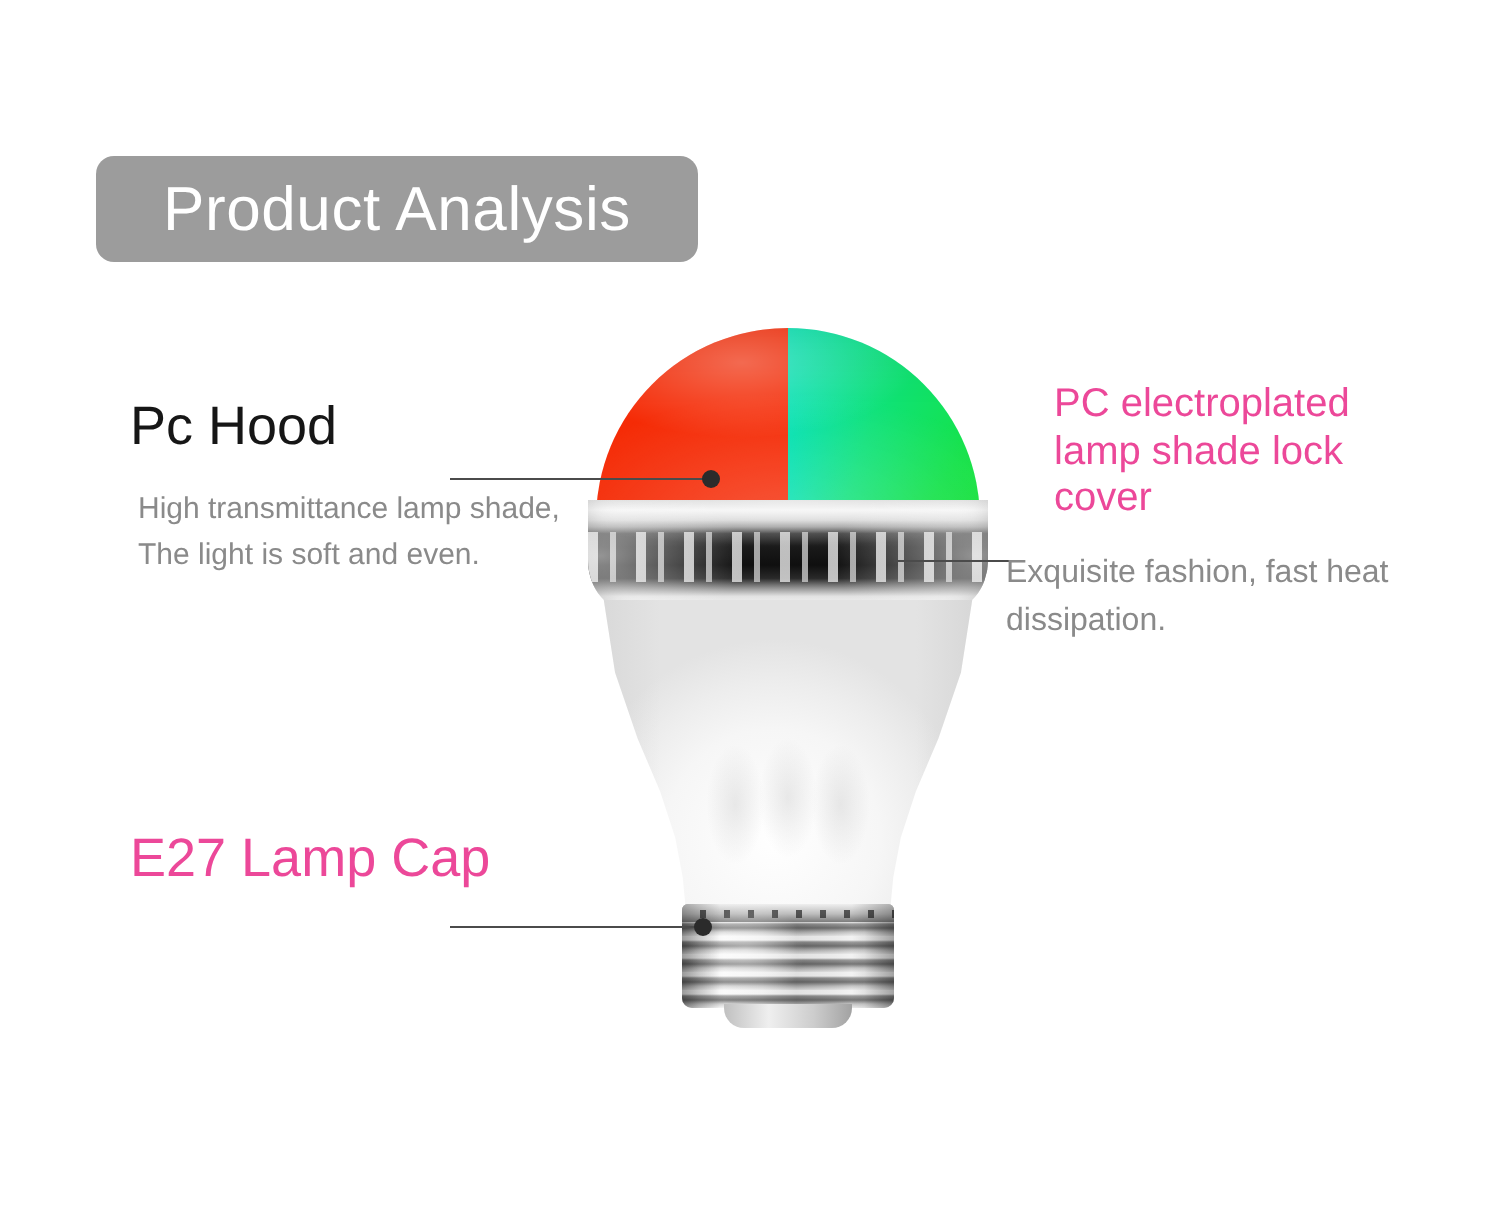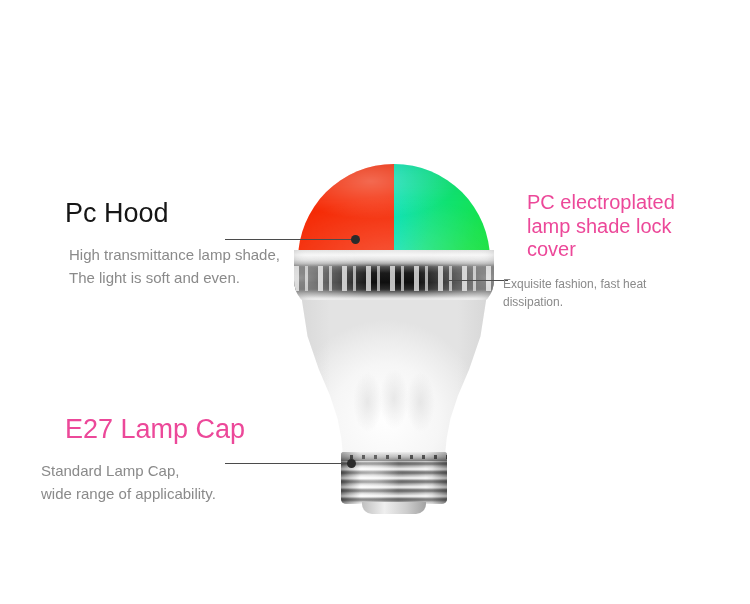--- a/index.html
+++ b/index.html
@@ -59,21 +59,21 @@
   }
 
   
   #callout-pc-hood { left: 41px; top: 198px; width: 300px; }
   #callout-pc-hood .heading { font-size: 27px; color: #161616; }
   #callout-pc-hood .body { font-size: 15px; margin-top: 14px; margin-left: 28px; }
 
   
   #callout-lock-cover { left: 503px; top: 191px; width: 240px; }
   #callout-lock-cover .heading { font-size: 20px; color: #ec4899; }
-  #callout-lock-cover .body { font-size: 12px; margin-top: 13px; }
+  #callout-lock-cover .body { font-size: 16px; margin-top: 13px; }
 
   
   #callout-e27 { left: 41px; top: 414px; width: 300px; }
   #callout-e27 .heading { font-size: 27px; color: #ec4899; }
   #callout-e27 .body { font-size: 15px; margin-top: 14px; }
 
   
   .leader-line {
     position: absolute;
     height: 1px;
@@ -286,20 +286,23 @@
     height: 12px;
     border-radius: 0 0 10px 10px;
     background: linear-gradient(90deg, #c0c0c0, #efefef 35%, #cdcdcd 70%, #a2a2a2 100%);
   }
 </style>
 </head>
 <body>
 
 <div id="page">
 
+  <div id="title-banner">
+    <span class="title-text">Product Analysis</span>
+  </div>
 
   <div id="bulb">
 
     <div id="bulb-dome"></div>
     <div id="bulb-dome-shade"></div>
     <div id="bulb-dome-sheen"></div>
 
     <div id="chrome-ring">
       <div id="chrome-ring-slots"></div>
       <div id="chrome-ring-curve"></div>
@@ -334,17 +337,15 @@
   <div id="callout-lock-cover" class="callout">
     <div class="heading">PC electroplated
 lamp shade lock
 cover</div>
     <div class="body">Exquisite fashion, fast heat
 dissipation.</div>
   </div>
 
   <div id="callout-e27" class="callout">
     <div class="heading">E27 Lamp Cap</div>
-    <div class="body">Standard Lamp Cap,
-wide range of applicability.</div>
   </div>
 
 </div>
 
 </body></html>

